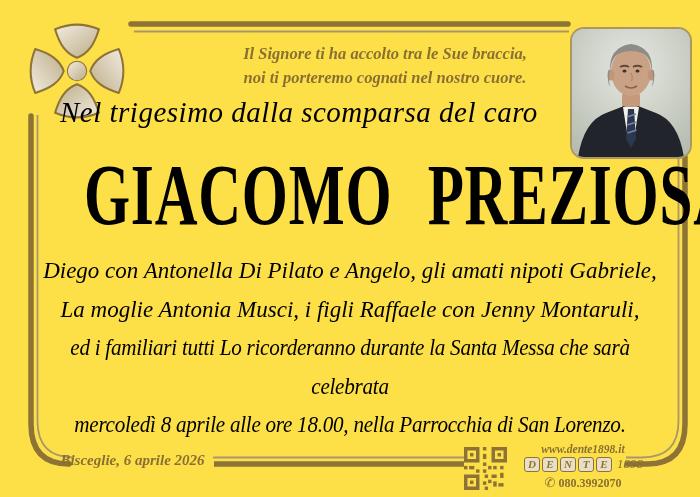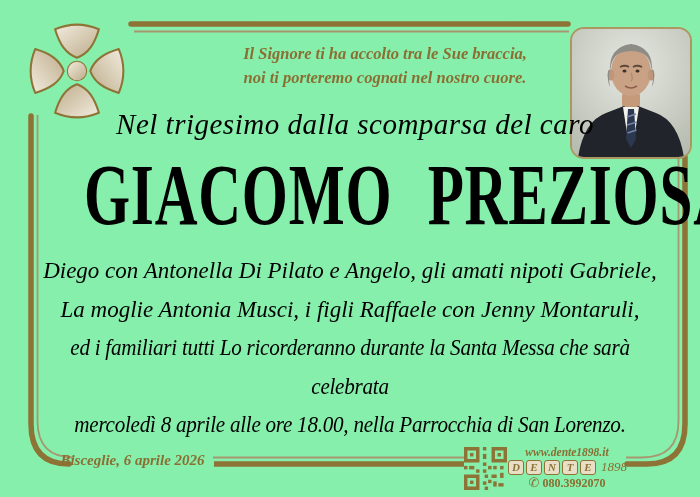--- a/index.html
+++ b/index.html
@@ -1,31 +1,31 @@
 <!DOCTYPE html>
 <html><head>
 <meta charset="utf-8">
 <style>
   html,body{margin:0;padding:0;background:#ffffff;}
   .poster{
-    position:relative;width:700px;height:497px;background:#86efac;
+    position:relative;width:700px;height:497px;background:#fde047;
     font-family:"Liberation Serif", serif;overflow:hidden;
   }
   .frame-svg{position:absolute;left:0;top:0;width:700px;height:497px;pointer-events:none;}
   .cross-wrap{position:absolute;left:24px;top:18px;width:106px;height:106px;}
   .photo{
     position:absolute;left:570px;top:27px;width:118px;height:128px;
     border:2px solid #ac9761;border-radius:14px;overflow:hidden;background:#c9cec6;
   }
   .blessing{
     position:absolute;left:150px;top:42px;width:470px;text-align:center;
     color:#8a6f33;font-style:italic;font-size:16.5px;line-height:1.45;font-weight:bold;
   }
   .intro{
-    position:absolute;left:60px;top:108px;width:590px;text-align:center;
+    position:absolute;left:60px;top:96px;width:590px;text-align:left;
     color:#000;font-style:italic;font-size:29px;letter-spacing:0.5px;
   }
   .deceased{
     position:absolute;left:0;top:156px;width:700px;text-align:center;
     font-weight:bold;font-size:78px;color:#000;white-space:nowrap;
     transform:scale(0.76,1.1);transform-origin:50% 50%;
     letter-spacing:1px;word-spacing:26px;line-height:1.0;
   }
   .body-text{
     position:absolute;left:40px;top:252px;width:620px;text-align:center;
@@ -34,30 +34,30 @@
   .body-text .line{display:block;}
   .body-text .condensed{transform:scaleX(0.92);transform-origin:50% 50%;letter-spacing:-0.3px;}
   .place-date{
     position:absolute;left:55px;top:452px;width:155px;text-align:center;
     color:#8a6f33;font-style:italic;font-size:15px;font-weight:bold;
   }
   .brand{
     position:absolute;left:464px;top:444px;width:170px;height:48px;display:flex;align-items:center;
   }
   .qr{width:43px;height:43px;flex:0 0 auto;}
-  .brand-col{display:flex;flex-direction:column;align-items:center;margin-left:0;}
+  .brand-col{display:flex;flex-direction:column;align-items:center;margin-left:16px;}
   .brand-site{color:#8a6f33;font-style:italic;font-weight:bold;font-size:11.5px;line-height:12px;}
   .brand-row{display:flex;align-items:center;margin-top:1px;}
   .brand-letter{
     display:flex;align-items:center;justify-content:center;
     width:14px;height:13px;margin:0 1px;border:1.5px solid #8d7335;border-radius:3px;
     background:#e9dfc6;color:#8d7335;font-weight:bold;font-style:italic;font-size:11px;
   }
   .brand-year{color:#8a6f33;font-style:italic;font-size:13px;margin-left:4px;font-weight:normal;}
-  .brand-phone{color:#8a6f33;font-weight:bold;font-size:12px;line-height:13px;margin-top:1px;}
+  .brand-phone{color:#8a6f33;font-weight:bold;font-size:12px;line-height:20px;margin-top:1px;}
   .brand-phone .ph-icon{font-weight:normal;font-size:13px;}
 </style>
 </head>
 <body>
 
 <div class="poster">
 
   <svg class="frame-svg" viewBox="0 0 700 497" xmlns="http://www.w3.org/2000/svg">
 
     <g stroke="#a79770" stroke-width="1.8" fill="none">

